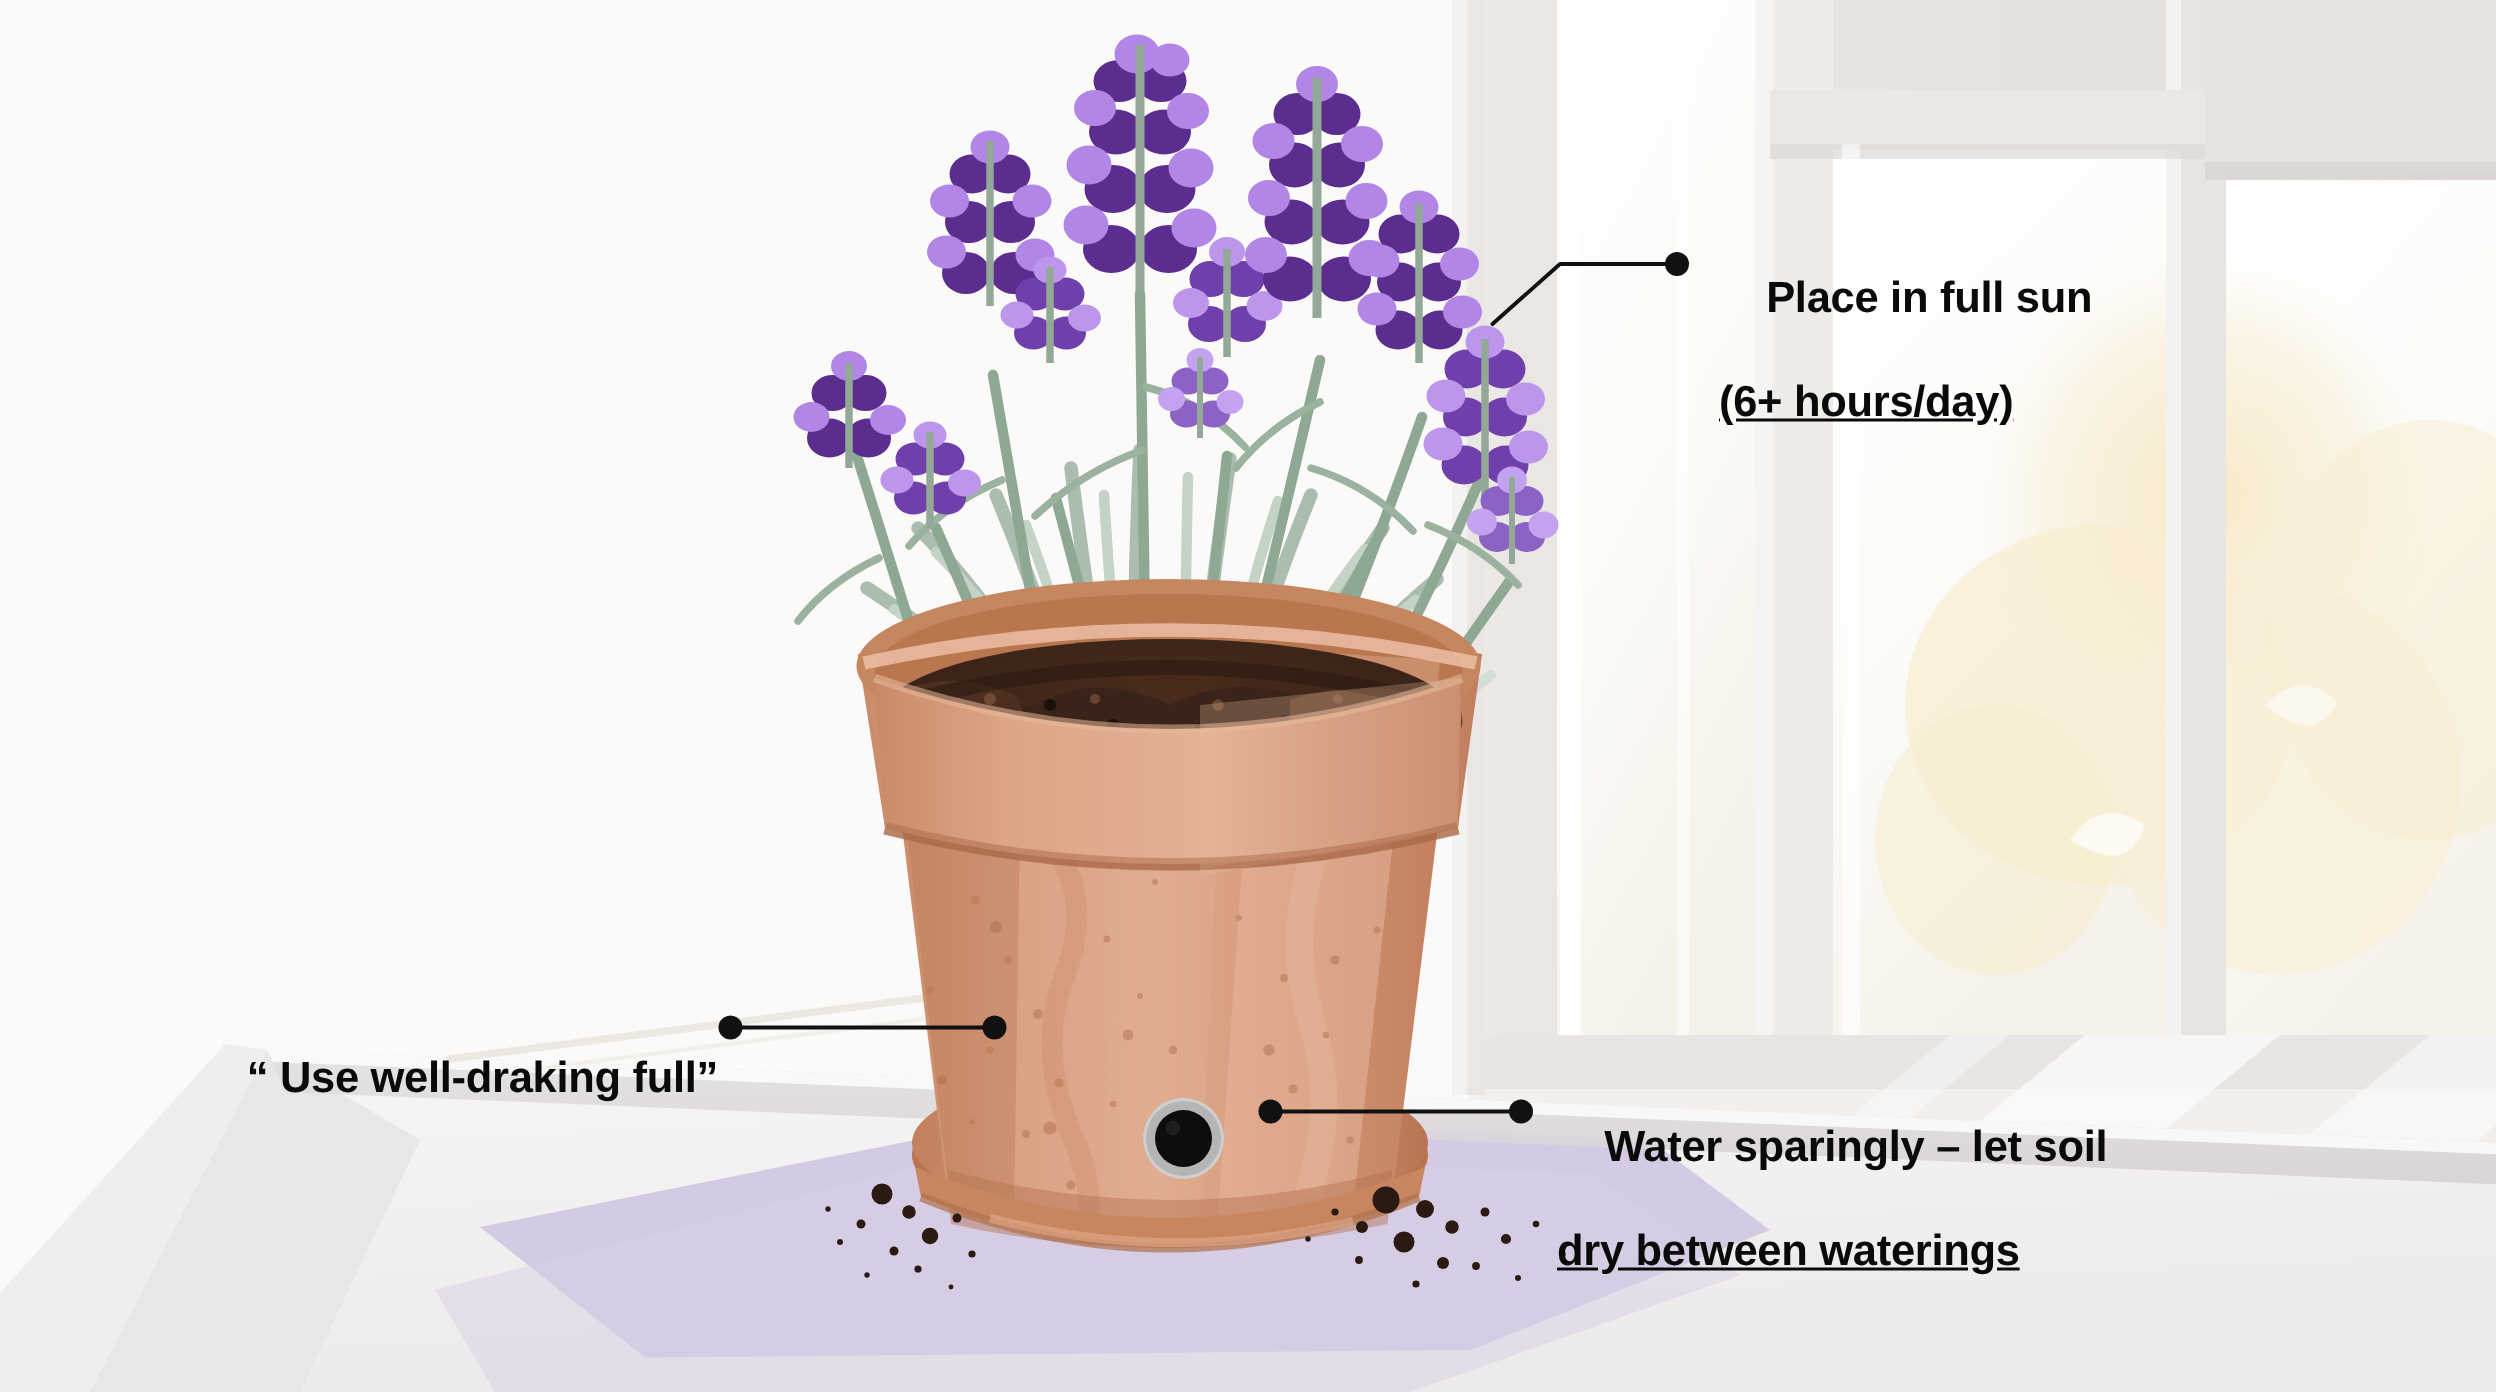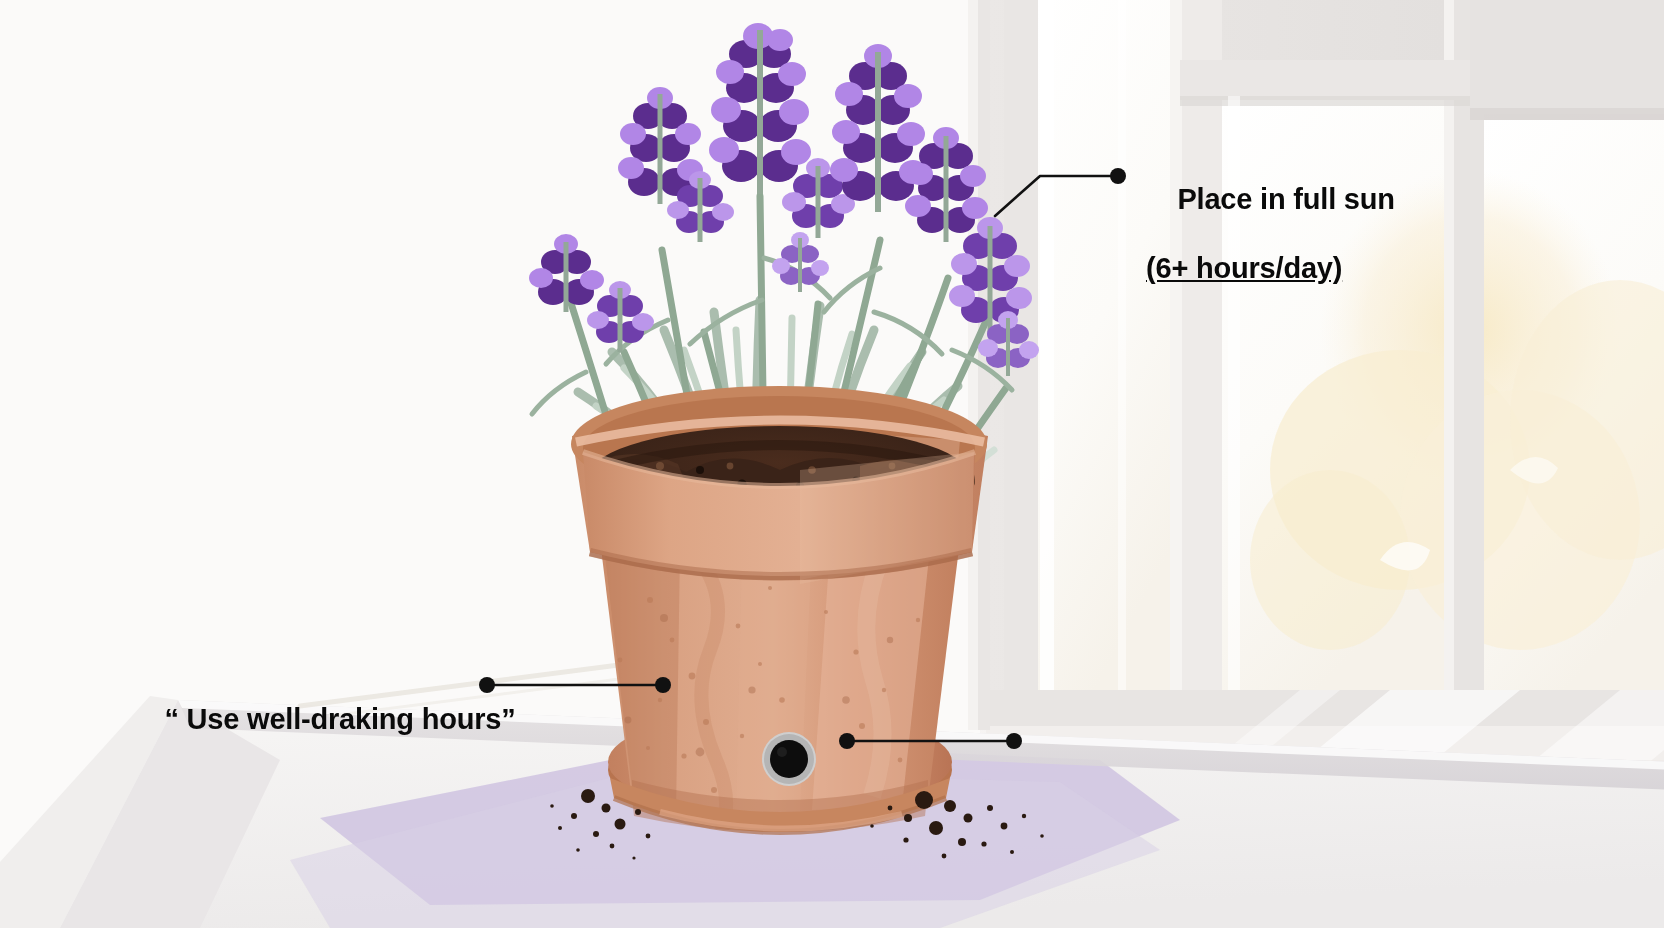--- a/index.html
+++ b/index.html
@@ -692,19 +692,21 @@
       <circle cx="847" cy="741" r="8" fill="#111111"></circle>
     </g>
   </svg>
 
   <div class="annotation" id="callout-sun">
     <span>Place in full sun</span>
     <span class="line2">(6+ hours/day)</span>
   </div>
 
   <div class="annotation" id="callout-soil">
-    <span>“ Use well-draking hours”</span>
+    <span>“ Use well-draking full”</span>
   </div>
 
   <div class="annotation" id="callout-water">
+    <span>Water sparingly – let soil</span>
+    <span class="line2">dry between waterings</span>
   </div>
 
 </div>
 
 </body></html>

